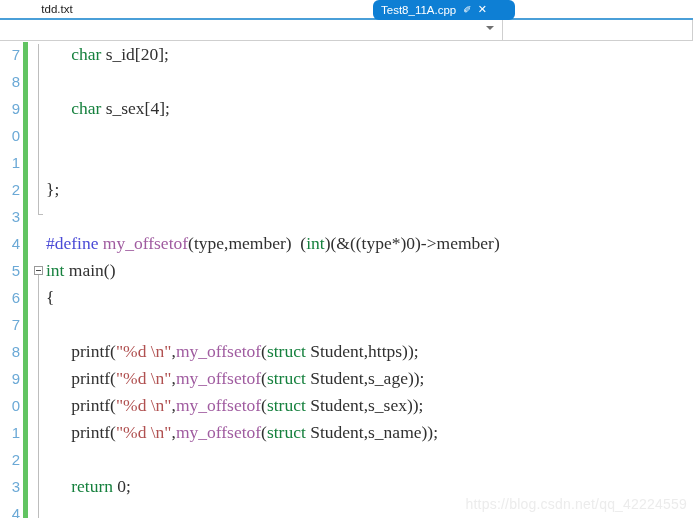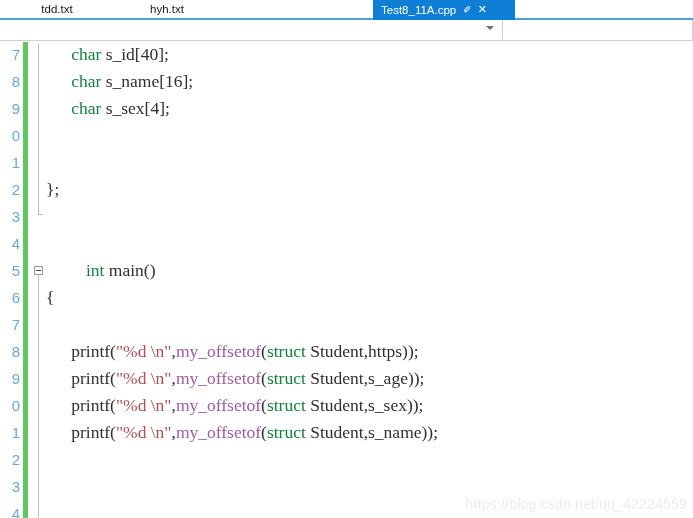--- a/index.html
+++ b/index.html
@@ -18,21 +18,21 @@
     box-sizing:border-box;
   }
   .tab{
     position:absolute;top:0;height:20px;line-height:19px;
     font-family:"Liberation Sans","DejaVu Sans",sans-serif;
     font-size:11.5px;color:#1c1c1c;white-space:nowrap;
     text-align:center;box-sizing:border-box;
   }
   .tab.active{
     background:#0e7fd4;color:#ffffff;
-    padding-left:8px;text-align:left;
+    padding-left:8px;text-align:left;border-radius:6px;
   }
   .tab .ico{
     font-family:"DejaVu Sans",sans-serif;font-size:10px;
     color:#ffffff;margin-left:7px;vertical-align:1px;
   }
   .tab .ico.x{font-size:11px;margin-left:6px;}
 
   
   #navbar{
     position:absolute;left:0;top:20px;width:693px;height:21px;
@@ -122,21 +122,20 @@
     font-family:"Liberation Sans","DejaVu Sans",sans-serif;
     font-size:14px;color:#ececec;white-space:nowrap;
     letter-spacing:0.2px;
   }
 </style>
 </head>
 <body>
 
 <div id="tabstrip">
     <div class="tab" style="left: 12px; width: 90px;"><span>tdd.txt</span></div>
-    <div class="tab" style="left: 122px; width: 90px;"><span>hyh.txt</span></div>
     <div class="tab" style="left: 360px; width: 78px;"><span>yhp.h</span></div>
     <div class="tab active" style="left: 373px; width: 142px;"><span>Test8_11A.cpp</span><span class="ico">✐</span><span class="ico x">✕</span></div>
   </div>
 
 <div id="navbar">
   <div class="combo" id="combo-scope">
 
     <span class="arrow"></span>
   </div>
   <div class="combo" id="combo-member">
@@ -166,30 +165,31 @@
       <div class="ln" style="top: 458px;">4</div>
     </div>
   <div id="change-bar"></div>
   <div id="fold-col">
     <div id="fold-guide"></div>
     <div id="fold-guide-foot"></div>
     <div id="fold-guide2"></div>
   <div class="foldbox" style="top: 224px; left: 4px;"></div>
     </div>
   <div id="code-area">
-      <div class="cl" style="top: -1px; left: 25.2px;"><span class="kw">char</span><span> s_id[40];</span></div>
-      <div class="cl" style="top: 26px; left: 25.2px;"><span class="kw">char</span><span> s_name[16];</span></div>
+      <div class="cl" style="top: -1px; left: 25.2px;"><span class="kw">char</span><span> s_id[20];</span></div>
       <div class="cl" style="top: 53px; left: 25.2px; text-align: right;"><span class="kw">char</span><span> s_sex[4];</span></div>
       <div class="cl" style="top: 134px; left: 0px;"><span>};</span></div>
       <div class="cl" style="top: 161px; left: 0px;"></div>
-      <div class="cl" style="top: 215px; left: 0px; margin-left: 40px;"><span class="kw">int</span><span> main()</span></div>
+      <div class="cl" style="top: 188px; left: 0px;"><span class="pp">#define</span><span> </span><span class="mac">my_offsetof</span><span>(type,member)  (</span><span class="kw">int</span><span>)(&amp;((type*)0)-&gt;member)</span></div>
+      <div class="cl" style="top: 215px; left: 0px;"><span class="kw">int</span><span> main()</span></div>
       <div class="cl" style="top: 242px; left: 0px;"><span>{</span></div>
       <div class="cl" style="top: 269px; left: 0px;"></div>
       <div class="cl" style="top: 296px; left: 25.2px;"><span>printf(</span><span class="str">"%d \n"</span><span>,</span><span class="mac">my_offsetof</span><span>(</span><span class="kw">struct</span><span> Student,https));</span></div>
       <div class="cl" style="top: 323px; left: 25.2px;"><span>printf(</span><span class="str">"%d \n"</span><span>,</span><span class="mac">my_offsetof</span><span>(</span><span class="kw">struct</span><span> Student,s_age));</span></div>
       <div class="cl" style="top: 350px; left: 25.2px;"><span>printf(</span><span class="str">"%d \n"</span><span>,</span><span class="mac">my_offsetof</span><span>(</span><span class="kw">struct</span><span> Student,s_sex));</span></div>
       <div class="cl" style="top: 377px; left: 25.2px;"><span>printf(</span><span class="str">"%d \n"</span><span>,</span><span class="mac">my_offsetof</span><span>(</span><span class="kw">struct</span><span> Student,s_name));</span></div>
       <div class="cl" style="top: 404px; left: 0px;"></div>
+      <div class="cl" style="top: 431px; left: 25.2px;"><span class="kw">return</span><span> 0;</span></div>
       <div class="cl" style="top: 458px; left: 0px;"></div>
     </div>
 </div>
 
 <div id="watermark">https://blog.csdn.net/qq_42224559</div>
 
 </body></html>

